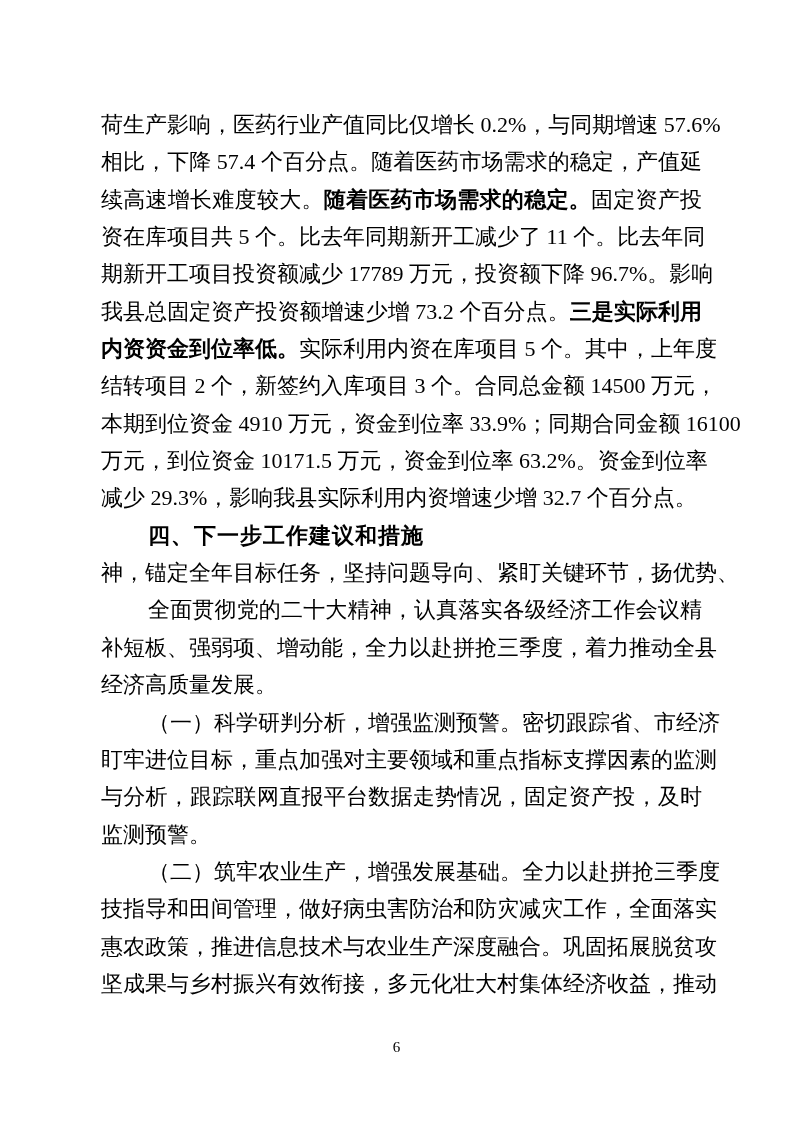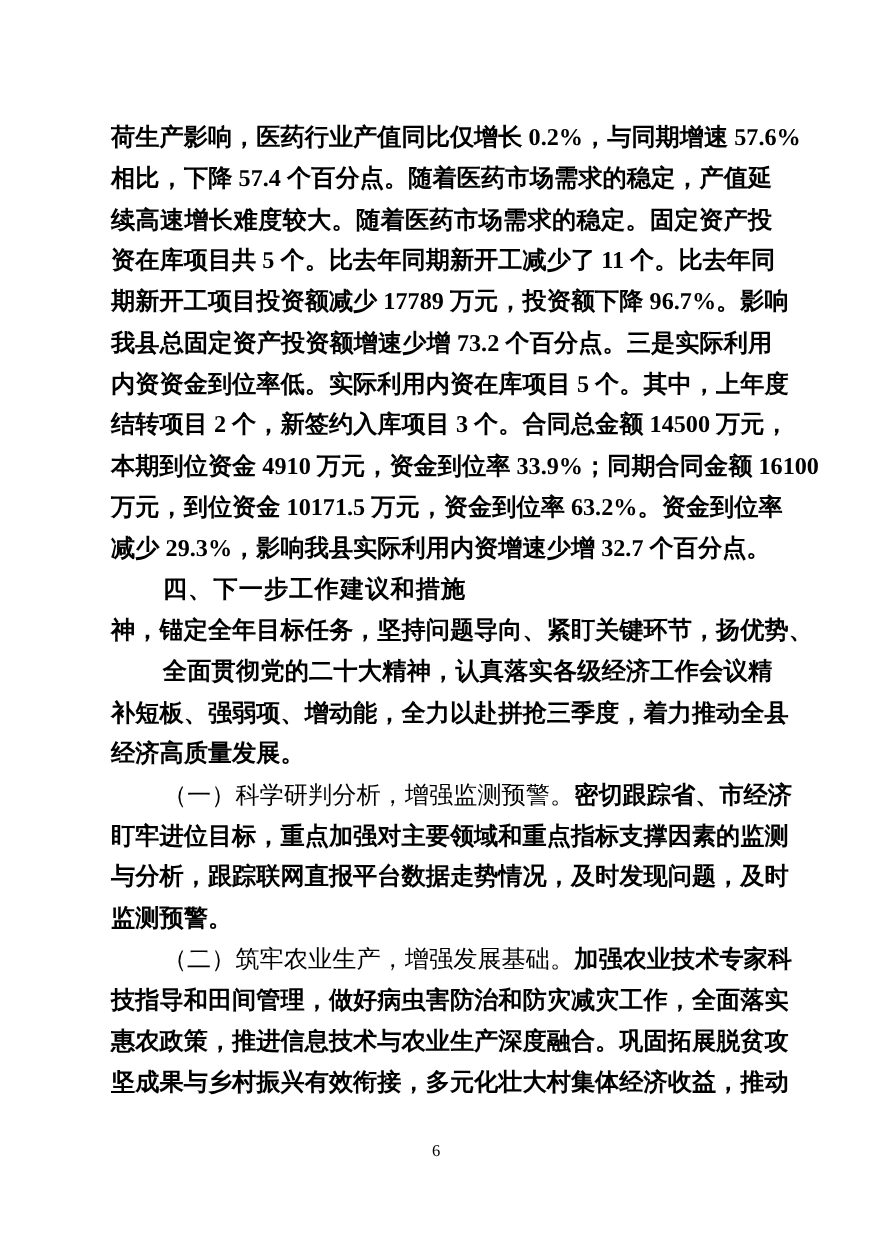--- a/index.html
+++ b/index.html
@@ -30,21 +30,21 @@
     text-align: justify;
     text-align-last: justify;
     -moz-text-align-last: justify;
   }
   .line.indent { padding-left: 47px; }
   .line.heading {
     font-family: "Liberation Sans", "DejaVu Sans", sans-serif;
     font-weight: 700;
     letter-spacing: 1px;
   }
-  .seg-normal { font-weight: 700; }
+  .seg-normal { font-weight: 400; }
   .seg-bold { font-weight: 700; }
   .seg-kai { font-weight: 400; font-family: "DejaVu Serif", serif; }
   .seg-heading { font-weight: 700; }
   .footer {
     position: absolute;
     left: 0;
     top: 1040px;
     width: 100%;
     text-align: center;
     font-size: 15px;
@@ -69,23 +69,23 @@
       <div class="line justify"><span class="seg-normal">本期到位资金 4910 万元，资金到位率 33.9%；同期合同金额 16100</span></div>
       <div class="line justify"><span class="seg-normal">万元，到位资金 10171.5 万元，资金到位率 63.2%。资金到位率</span></div>
       <div class="line"><span class="seg-normal">减少 29.3%，影响我县实际利用内资增速少增 32.7 个百分点。</span></div>
       <div class="line indent heading"><span class="seg-heading">四、下一步工作建议和措施</span></div>
       <div class="line justify"><span class="seg-normal">神，锚定全年目标任务，坚持问题导向、紧盯关键环节，扬优势、</span></div>
       <div class="line justify indent"><span class="seg-normal">全面贯彻党的二十大精神，认真落实各级经济工作会议精</span></div>
       <div class="line justify"><span class="seg-normal">补短板、强弱项、增动能，全力以赴拼抢三季度，着力推动全县</span></div>
       <div class="line"><span class="seg-normal">经济高质量发展。</span></div>
       <div class="line justify indent"><span class="seg-kai">（一）科学研判分析，增强监测预警。</span><span class="seg-normal">密切跟踪省、市经济</span></div>
       <div class="line justify"><span class="seg-normal">盯牢进位目标，重点加强对主要领域和重点指标支撑因素的监测</span></div>
-      <div class="line justify"><span class="seg-normal">与分析，跟踪联网直报平台数据走势情况，及时发现问题，及时</span></div>
+      <div class="line justify"><span class="seg-normal">与分析，跟踪联网直报平台数据走势情况，固定资产投，及时</span></div>
       <div class="line"><span class="seg-normal">监测预警。</span></div>
-      <div class="line justify indent"><span class="seg-kai">（二）筑牢农业生产，增强发展基础。</span><span class="seg-normal">加强农业技术专家科</span></div>
+      <div class="line justify indent"><span class="seg-kai">（二）筑牢农业生产，增强发展基础。</span><span class="seg-normal">全力以赴拼抢三季度</span></div>
       <div class="line justify"><span class="seg-normal">技指导和田间管理，做好病虫害防治和防灾减灾工作，全面落实</span></div>
       <div class="line justify"><span class="seg-normal">惠农政策，推进信息技术与农业生产深度融合。巩固拓展脱贫攻</span></div>
       <div class="line justify"><span class="seg-normal">坚成果与乡村振兴有效衔接，多元化壮大村集体经济收益，推动</span></div>
     </main>
   <footer class="footer">
     <span>6</span>
   </footer>
 </div>
 
 </body></html>

